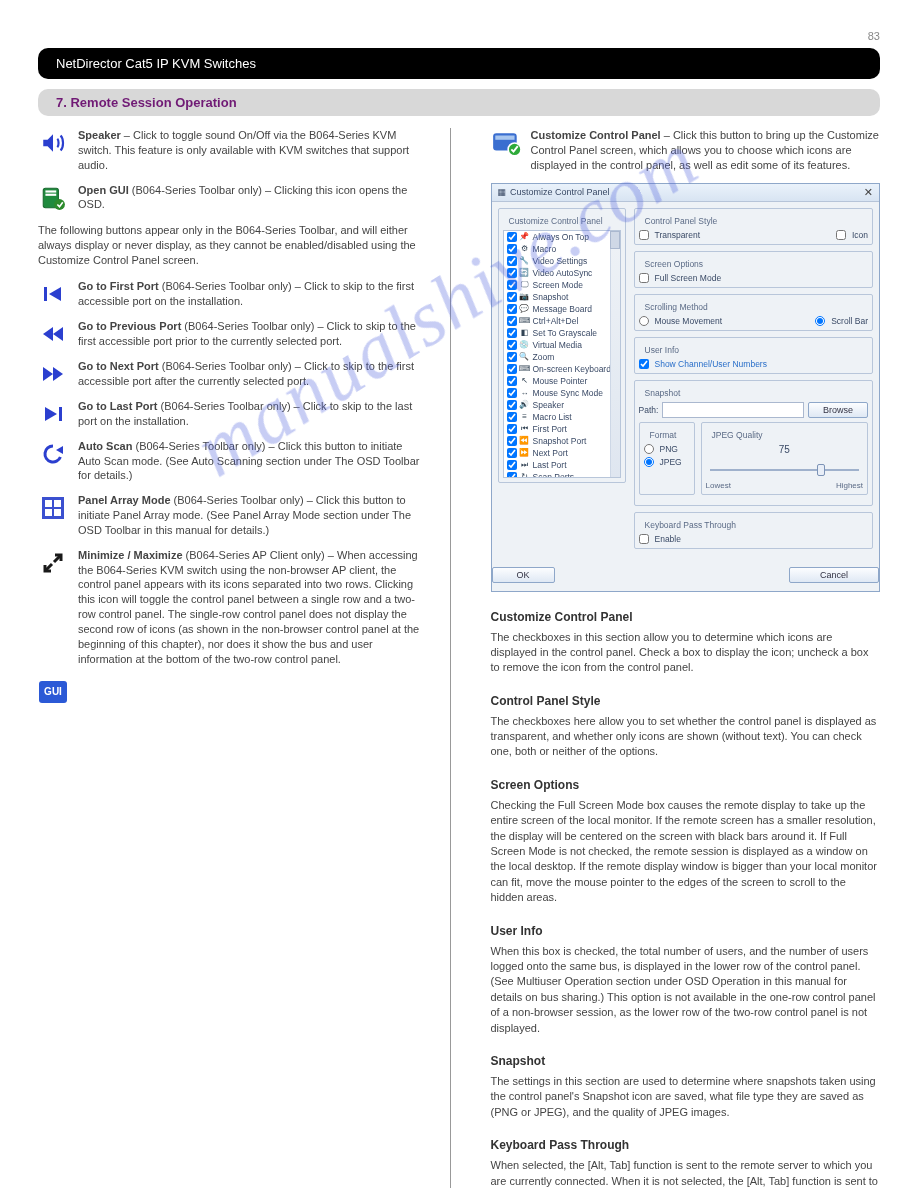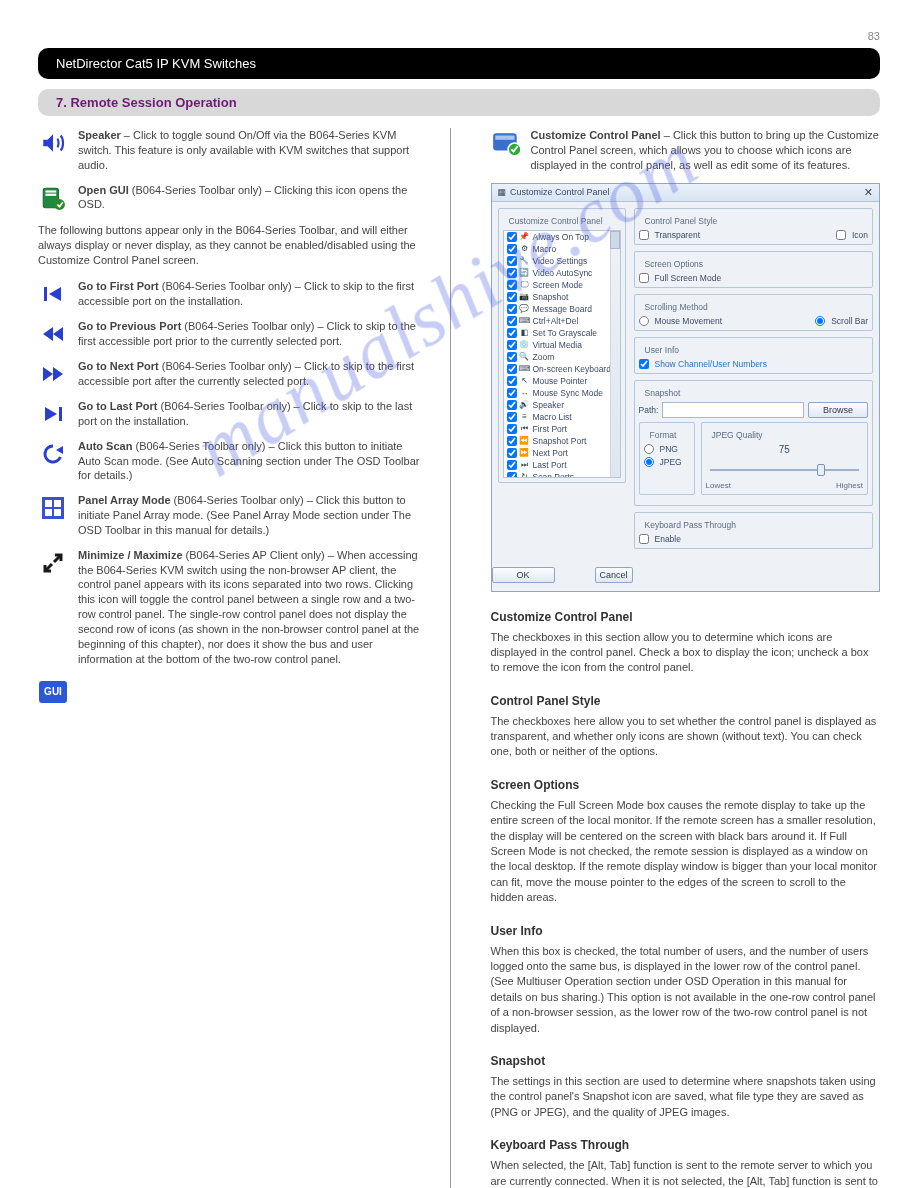--- a/index.html
+++ b/index.html
@@ -27,21 +27,21 @@
   .dlg-left { flex: 0 0 128px; }
   .fieldset { border: 1px solid #b8c6da; border-radius: 2px; padding: 4px 4px 4px 4px; margin-bottom: 6px; background:#eef2f6; }
   .fieldset .legend { font-size: 8.5px; color:#5b6b86; margin: -10px 0 3px 3px; background:#eef2f6; display:inline-block; padding:0 3px; position:relative; top:-1px; }
   .chk-list { max-height: 248px; overflow: hidden; border: 1px solid #b8c6da; background:#fff; padding-right: 2px; position: relative; }
   .chk-row { display:flex; align-items:center; gap:3px; padding: 1px 3px; color:#3a4a66; font-size:8.5px; white-space: nowrap; }
   .chk-row .mini-icon { width:10px; height:10px; display:inline-flex; align-items:center; justify-content:center; font-size:8px; color:#345; }
   .dlg-right { flex: 1; }
   .opt-row { display:flex; align-items:center; gap:6px; font-size:8.5px; color:#3a4a66; }
   .dlg-input { border:1px solid #aab8cf; background:#fff; height:16px; flex:1; }
   .btn { border:1px solid #8ea7c9; background:linear-gradient(#fcfdff,#dfe8f4); padding:2px 14px; font-size:9px; color:#334; border-radius:2px; cursor:pointer; }
-  .btn-row { display:flex; justify-content:flex-start; gap:40px; padding:6px 0 8px 0; }
+  .btn-row { display:flex; justify-content:space-between; gap:40px; padding:6px 0 8px 0; }
   .slider-wrap { position:relative; height:20px; margin:4px 4px 0 4px; }
   .slider-track { position:absolute; top:10px; left:0; right:0; height:2px; background:#9fb1cc; }
   .slider-thumb { position:absolute; top:5px; left:72%; width:8px; height:12px; background:#e8eef7; border:1px solid #7c93b6; border-radius:2px; }
   .slider-labels { display:flex; justify-content:space-between; font-size:8px; color:#5b6b86; margin-top:2px; }
   .scroll-vstub { position:absolute; right:0; top:0; bottom:0; width:10px; background:linear-gradient(#eef2f6,#dfe6f0); border-left:1px solid #cdd7e6;}
   .scroll-thumb { position:absolute; right:0; top:0; width:10px; height:18px; background:#cfd8e6; border:1px solid #aab8cf; }
   .watermark { position: fixed; left: 160px; top: 260px; font-size: 78px; font-style: italic; color: rgba(80,100,220,0.32); transform: rotate(-32deg); pointer-events: none; font-family: Georgia, 'Times New Roman', serif; letter-spacing: 2px; }
   .gui-icon { width:28px; height:22px; background:#2b59d6; color:#fff; font-size:10px; font-weight:bold; display:flex; align-items:center; justify-content:center; border-radius:3px; }
   .grid-icon { width:22px; height:22px; border:2px solid #3b50d0; display:grid; grid-template-columns:1fr 1fr; grid-template-rows:1fr 1fr; }
   .grid-icon div { border:1px solid #3b50d0; }
@@ -382,21 +382,21 @@
               <div class="legend">Keyboard Pass Through</div>
               <label class="opt-row">
                   <input type="checkbox" style=""> 
                   <span>Enable</span>
                 </label>
             </div>
           </div>
         </div>
         <div class="btn-row">
           <button class="btn" style="padding:2px 24px;">OK</button>
-          <button class="btn" style="padding:2px 4px;">Cancel</button>
+          <button class="btn" style="padding:2px 30px;">Cancel</button>
         </div>
       </div>
 
       <h4 class="lead">Customize Control Panel</h4>
       <p class="body">The checkboxes in this section allow you to determine which icons are displayed in the control panel. Check a box to display the icon; uncheck a box to remove the icon from the control panel.</p>
       <h4 class="lead">Control Panel Style</h4>
       <p class="body">The checkboxes here allow you to set whether the control panel is displayed as transparent, and whether only icons are shown (without text). You can check one, both or neither of the options.</p>
       <h4 class="lead">Screen Options</h4>
       <p class="body">Checking the Full Screen Mode box causes the remote display to take up the entire screen of the local monitor. If the remote screen has a smaller resolution, the display will be centered on the screen with black bars around it. If Full Screen Mode is not checked, the remote session is displayed as a window on the local desktop. If the remote display window is bigger than your local monitor can fit, move the mouse pointer to the edges of the screen to scroll to the hidden areas.</p>
       <h4 class="lead">User Info</h4>

